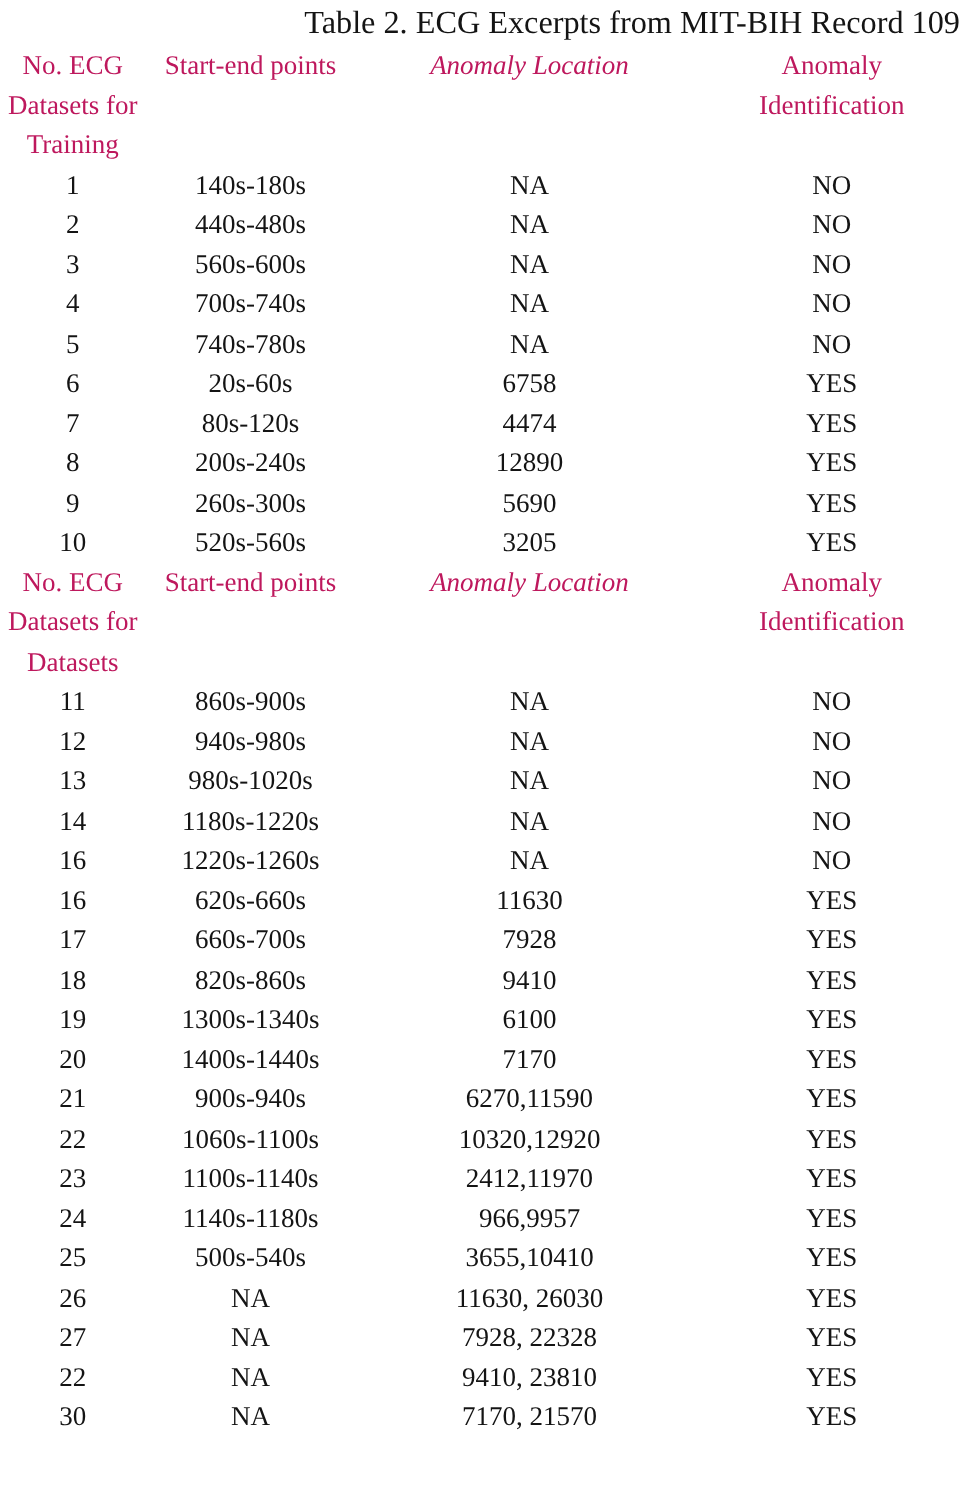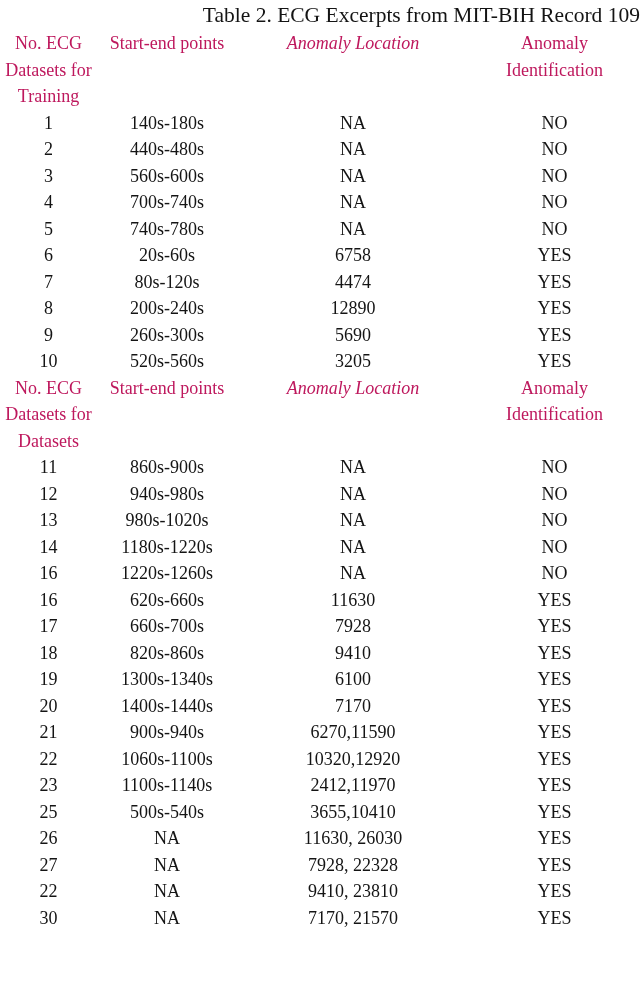--- a/index.html
+++ b/index.html
@@ -259,20 +259,26 @@
           <td class="cell-loc">10320,12920</td>
           <td class="cell-ident">YES</td>
         </tr>
         <tr>
           <td class="cell-no">23</td>
           <td class="cell-span">1100s-1140s</td>
           <td class="cell-loc">2412,11970</td>
           <td class="cell-ident">YES</td>
         </tr>
         <tr>
+          <td class="cell-no">24</td>
+          <td class="cell-span">1140s-1180s</td>
+          <td class="cell-loc">966,9957</td>
+          <td class="cell-ident">YES</td>
+        </tr>
+        <tr>
           <td class="cell-no">25</td>
           <td class="cell-span">500s-540s</td>
           <td class="cell-loc">3655,10410</td>
           <td class="cell-ident">YES</td>
         </tr>
         <tr>
           <td class="cell-no">26</td>
           <td class="cell-span">NA</td>
           <td class="cell-loc">11630, 26030</td>
           <td class="cell-ident">YES</td>

